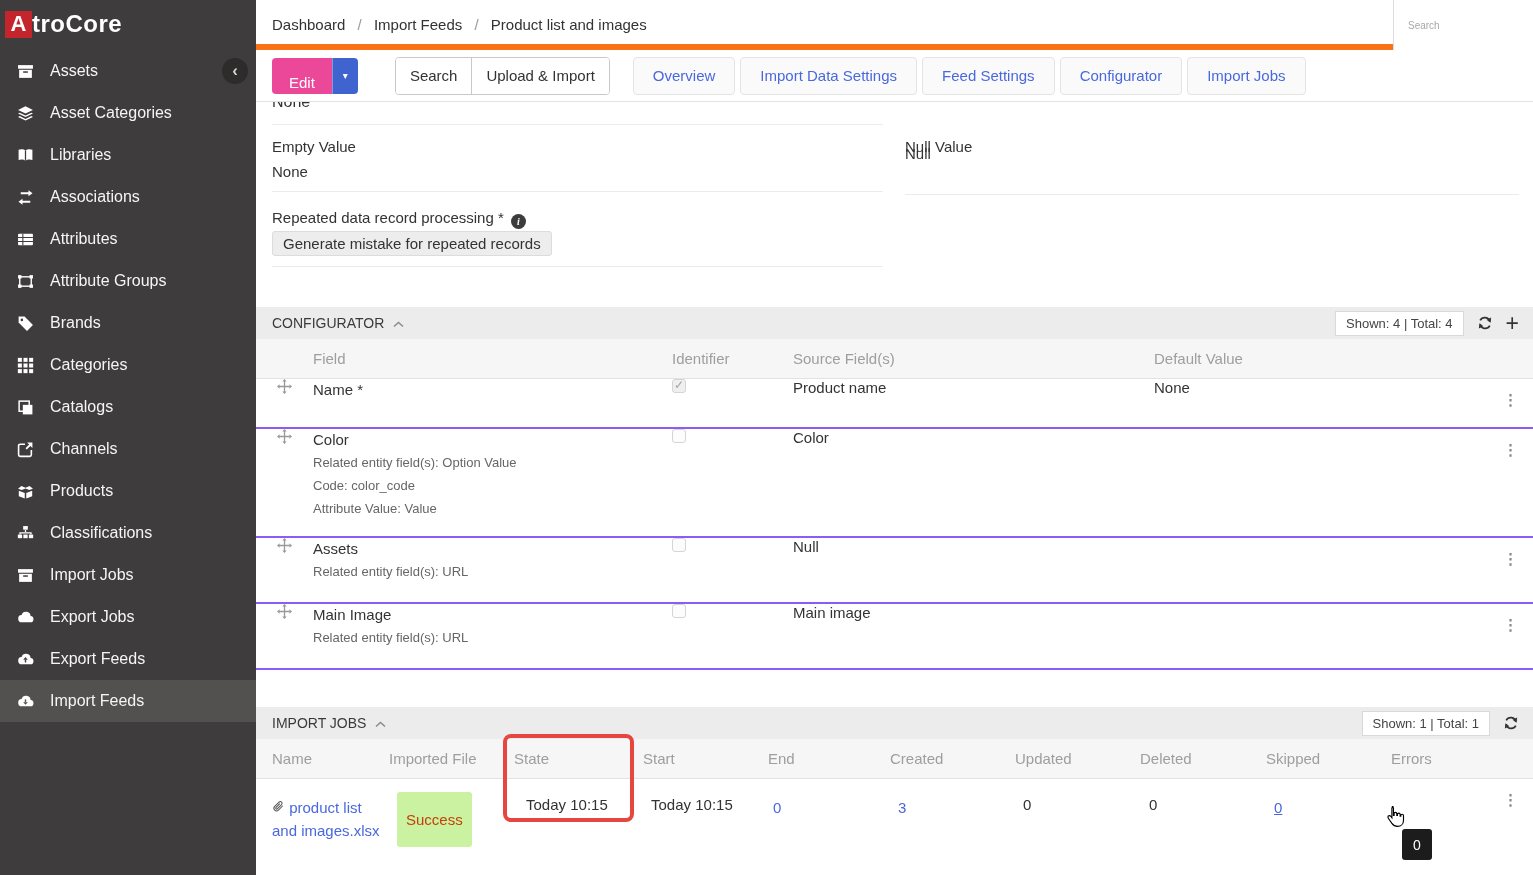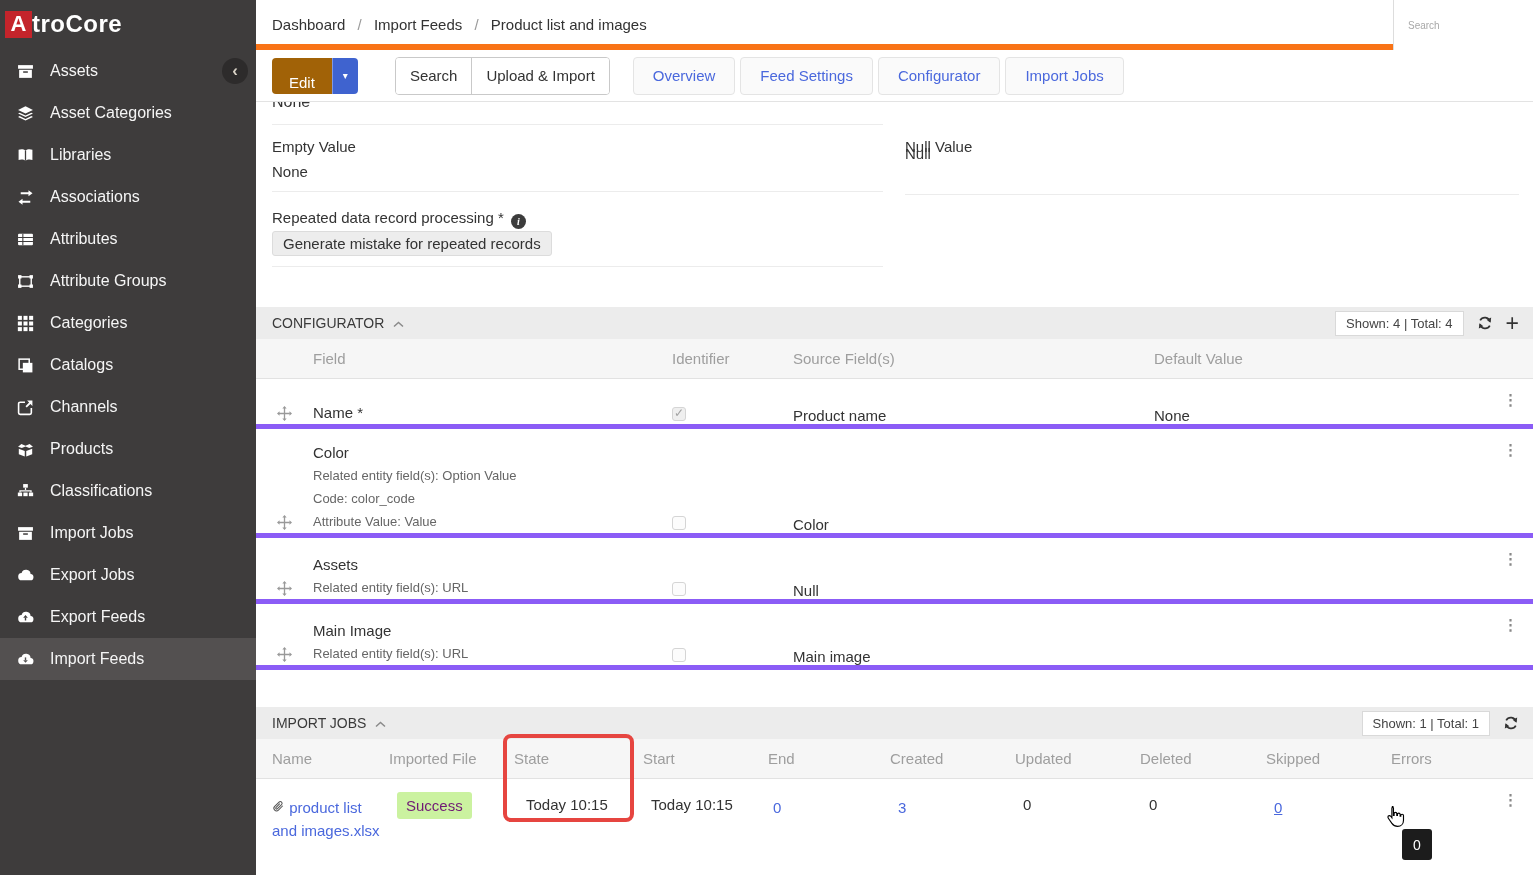--- a/index.html
+++ b/index.html
@@ -27,21 +27,21 @@
   .breadcrumb { line-height:49px; padding-left:16px; font-size:15px; color:#333; }
   .bc-link { cursor:pointer; }
   .bc-sep { color:#9a9a9a; margin:0 8px; }
   .search-box { position:absolute; right:0; top:0; width:140px; height:50px; border-left:1px solid #ddd; }
   .search-input { width:100%; height:100%; border:none; outline:none; padding-left:14px; font-size:10px;
                   font-family:"Liberation Sans", sans-serif; color:#ec4899; }
   .search-input::placeholder { color:#a8a8a8; }
 
   .actionbar { height:52px; border-bottom:1px solid #e3e3e3; display:flex; align-items:center; padding-left:16px; }
   .btn-split { display:inline-flex; height:36px; border-radius:4px; overflow:hidden; margin-right:37px; }
-  .btn-edit { background:#a16207; color:#fff; border:none; font-size:15px; padding:16px 17px; cursor:pointer;
+  .btn-edit { background:#ec4899; color:#fff; border:none; font-size:15px; padding:16px 17px; cursor:pointer;
               font-family:"Liberation Sans", sans-serif; }
   .btn-edit-caret { background:#3f63cf; color:#fff; border:none; border-left:1px solid rgba(255,255,255,.35);
                     padding:0 10px; cursor:pointer; font-size:10px; }
   .btn-group { display:inline-flex; height:38px; background:#fff; border:1px solid #c9c9c9; border-radius:4px;
                overflow:hidden; margin-right:23px; }
   .btn-group button { background:#fff; border:none; font-size:15px; color:#333; padding:0 14px; cursor:pointer;
                       font-family:"Liberation Sans", sans-serif; }
   .btn-group button.bl { border-left:1px solid #c9c9c9; }
   .tabs { display:flex; gap:5px; }
   .tab { background:#fafafa; border:1px solid #e4e4e4; border-radius:4px; color:#4a68dd; font-size:15px;
@@ -65,21 +65,21 @@
   .panel-head { height:32px; background:#ececec; display:flex; align-items:center; padding:0 14px 0 16px; }
   .panel-title-wrap { display:flex; align-items:center; gap:9px; cursor:pointer; }
   .panel-title { font-size:14px; color:#3a3a3a; }
   .panel-tools { margin-left:auto; display:flex; align-items:center; gap:13px; }
   .shown-box { background:#fff; border:1px solid #d9d9d9; font-size:13px; color:#444; padding:4px 10px; }
   .icon-btn { background:transparent; border:none; cursor:pointer; display:flex; align-items:center; padding:0; }
   .plus-glyph { font-size:23px; color:#333; line-height:18px; font-family:"Liberation Sans", sans-serif; }
 
   .thead { display:flex; align-items:center; height:40px; background:#f6f6f6; border-bottom:1px solid #e2e2e2;
            font-size:15px; color:#9e9e9e; }
-  .trow { display:flex; align-items:flex-end; background:#fff; border-bottom:5px solid #8b5cf6; font-size:15px; color:#333; }
+  .trow { display:flex; align-items:flex-start; background:#fff; border-bottom:2px solid #8b5cf6; font-size:15px; color:#333; }
 
   
   .c-handle { width:57px; display:flex; justify-content:center; }
   .c-field  { width:359px; }
   .c-ident  { width:121px; }
   .c-source { width:361px; }
   .c-default{ width:332px; }
   .c-actions{ flex:1; display:flex; justify-content:flex-end; padding-right:15px; }
   .f-name { font-size:15px; color:#333; line-height:22px; }
   .f-det { font-size:13px; color:#666; line-height:23px; }
@@ -101,21 +101,21 @@
   .j-updated{ width:125px; }
   .j-deleted{ width:126px; }
   .j-skipped{ width:125px; }
   .j-errors { width:117px; }
   .j-actions{ flex:1; display:flex; justify-content:flex-end; padding-right:15px; }
   .jrow { display:flex; align-items:flex-start; background:#fff; font-size:15px; color:#333; height:96px; }
   .jrow > div { padding-top:17px; }
   .jrow > .j-state { padding-top:13px; }
   .link { color:#4a68dd; cursor:pointer; line-height:23px; }
   .link.u { text-decoration:underline; }
-  .badge-success { display:inline-block; background:#cbf2a0; color:#701a75; border-radius:3px; padding:5px 9px;
+  .badge-success { display:inline-block; background:#cbf2a0; color:#c2410c; border-radius:3px; padding:19px 9px;
                    font-size:15px; }
   .file-cell { line-height:23px; }
 
   
   .red-box { position:absolute; left:247px; top:632px; width:131px; height:88px; border:4px solid #e64540;
              border-radius:8px; z-index:6; pointer-events:none; }
   .tooltip { position:absolute; left:1146px; top:727px; width:30px; height:31px; background:#1c1c1c; color:#fff;
              border-radius:3px; font-size:14px; display:flex; align-items:center; justify-content:center; z-index:7; }
   .cursor { position:absolute; left:1128px; top:703px; z-index:8; pointer-events:none; }
 </style>
@@ -181,20 +181,29 @@
         <span class="nav-icon">
             <svg width="17" height="17" viewBox="0 0 16 16">
               <rect x="2.6" y="3.6" width="10.8" height="8.8" fill="none" stroke="#fff" stroke-width="1.3"></rect>
               <rect x="1" y="2" width="3.2" height="3.2" fill="#fff"></rect>
               <rect x="11.8" y="2" width="3.2" height="3.2" fill="#fff"></rect>
               <rect x="1" y="10.8" width="3.2" height="3.2" fill="#fff"></rect>
               <rect x="11.8" y="10.8" width="3.2" height="3.2" fill="#fff"></rect>
             </svg>
           </span>
         <span class="nav-label">Attribute Groups</span>
+      </div>
+      <div class="nav-item">
+        <span class="nav-icon">
+            <svg width="17" height="17" viewBox="0 0 16 16">
+              <path d="M1.5 1.5h5.6L15 9.4 9.4 15 1.5 7.1z" fill="#fff"></path>
+              <circle cx="4.6" cy="4.6" r="1.2" fill="#3e3c3c"></circle>
+            </svg>
+          </span>
+        <span class="nav-label">Brands</span>
       </div>
       <div class="nav-item">
         <span class="nav-icon">
             <svg width="17" height="17" viewBox="0 0 16 16" fill="#fff">
               <rect x="0.8" y="0.8" width="3.8" height="3.8"></rect>
               <rect x="6.1" y="0.8" width="3.8" height="3.8"></rect>
               <rect x="11.4" y="0.8" width="3.8" height="3.8"></rect>
               <rect x="0.8" y="6.1" width="3.8" height="3.8"></rect>
               <rect x="6.1" y="6.1" width="3.8" height="3.8"></rect>
               <rect x="11.4" y="6.1" width="3.8" height="3.8"></rect>
@@ -306,20 +315,21 @@
       <div class="btn-split">
         <button class="btn-edit">Edit</button>
         <button class="btn-edit-caret"><span>▾</span></button>
       </div>
       <div class="btn-group">
         <button>Search</button>
         <button class="bl">Upload &amp; Import</button>
       </div>
       <div class="tabs">
         <button class="tab">Overview</button>
+        <button class="tab">Import Data Settings</button>
         <button class="tab">Feed Settings</button>
         <button class="tab">Configurator</button>
         <button class="tab">Import Jobs</button>
       </div>
     </div>
 
     <div class="content">
 
       <div class="clip-row">
         <span class="clip-text">None</span>

